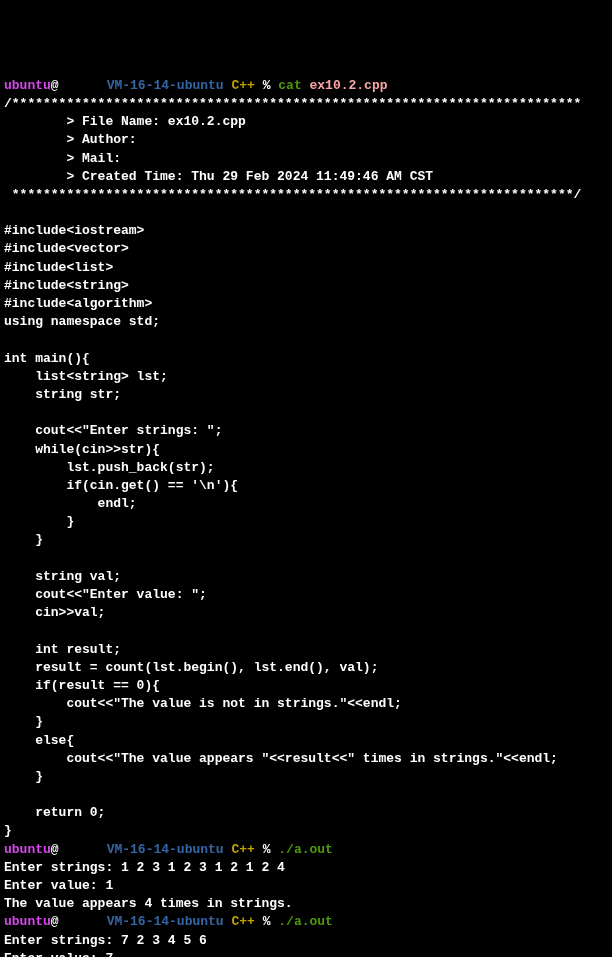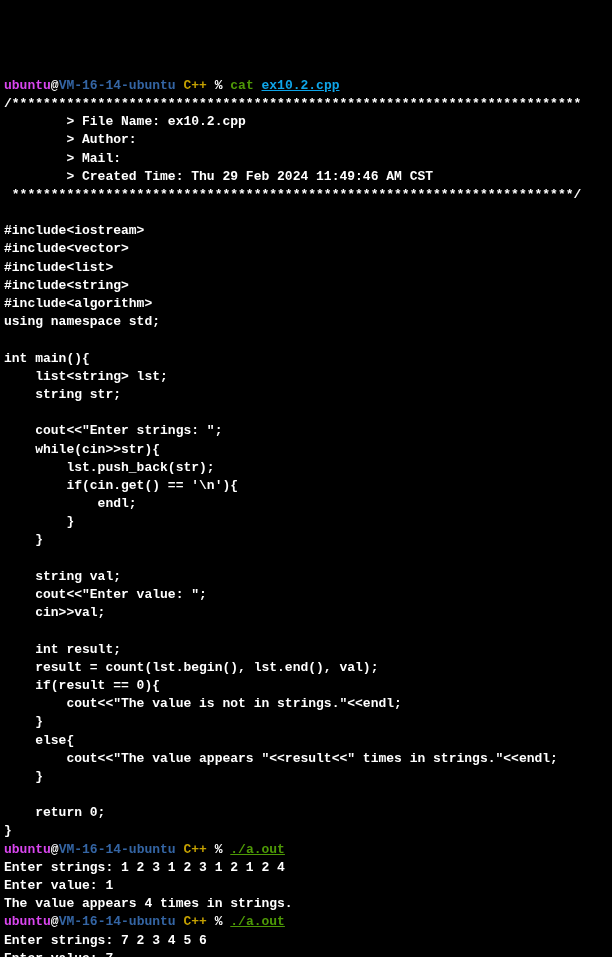--- a/index.html
+++ b/index.html
@@ -14,26 +14,26 @@
       font-weight: bold;
       color: #fff;
       padding: 4px;
       width: 612px;
       line-height: 1.4;
       white-space: pre;
       position: relative;
     }
     .user { color: #d946ef; }
     .at { color: #fff; }
-    .host { color: #3465a4; }
+    .host { color: #3465a4; padding-left: 48px; }
     .path { color: #c4a000; }
     .pct { color: #fff; }
     .cmd { color: #4e9a06; text-align: right; }
-    .arg { color: #0ea5e9; text-decoration: underline; }
-    .runarg { color: #4e9a06; text-decoration: underline; }
+    .arg { color: #fca5a5; }
+    .runarg { color: #4e9a06; }
     .white { color: #fff; }
   </style>
 </head>
 <body>
 
 
 
 <div><span><span class="user">ubuntu</span><span class="at">@</span><span class="host">VM-16-14-ubuntu</span><span class="path"> C++ </span><span class="pct">% </span><span class="cmd">cat </span><span class="arg">ex10.2.cpp</span></span>
 <span class="white">/*************************************************************************</span>
 <span class="white">        &gt; File Name: ex10.2.cpp</span>

